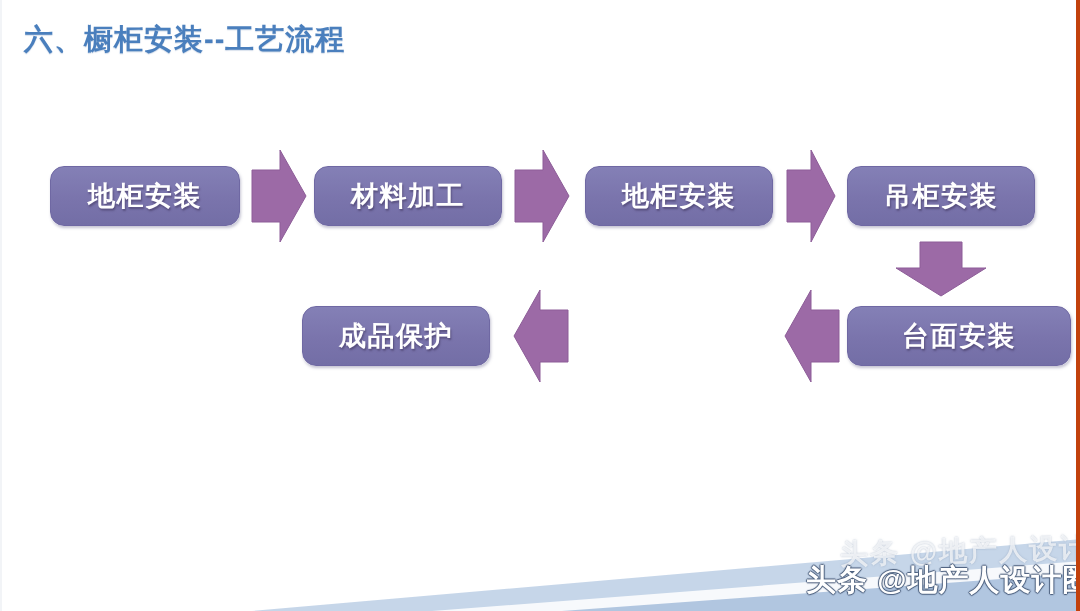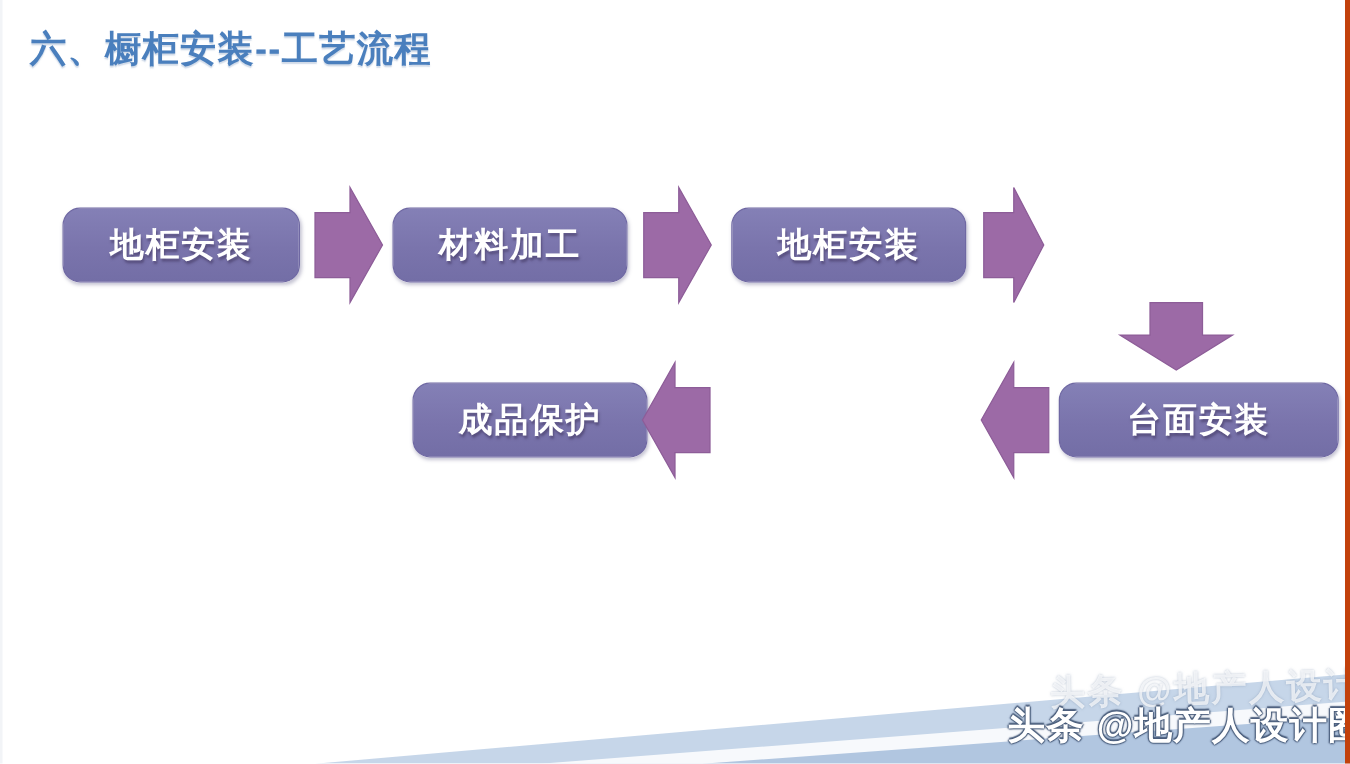--- a/index.html
+++ b/index.html
@@ -64,21 +64,21 @@
   }
 
   
   #node-1 { left: 48px;  top: 166px; width: 190px; }
   #node-2 { left: 312px; top: 166px; width: 188px; }
   #node-3 { left: 583px; top: 166px; width: 188px; }
   #node-4 { left: 845px; top: 166px; width: 188px; }
   
   #node-5 { left: 845px; top: 306px; width: 224px; }
   #node-6 { left: 583px; top: 306px; width: 188px; }
-  #node-7 { left: 328px; top: 306px; width: 188px; }
+  #node-7 { left: 300px; top: 306px; width: 188px; }
 
   
   .arrow {
     position: absolute;
   }
   .arrow svg { display: block; }
 
   #arrow-1 { left: 248px; top: 148px; }
   #arrow-2 { left: 511px; top: 148px; }
   #arrow-3 { left: 783px; top: 148px; }
@@ -136,20 +136,23 @@
 
     <div class="node" id="node-1">
       <span>地柜安装</span>
     </div>
     <div class="node" id="node-2">
       <span>材料加工</span>
     </div>
     <div class="node" id="node-3">
       <span>地柜安装</span>
     </div>
+    <div class="node" id="node-4">
+      <span>吊柜安装</span>
+    </div>
 
     <div class="node" id="node-5">
       <span>台面安装</span>
     </div>
     <div class="node" id="node-7">
       <span>成品保护</span>
     </div>
 
     <div class="arrow" id="arrow-1">
       <svg width="58" height="96" viewBox="0 0 58 96">

